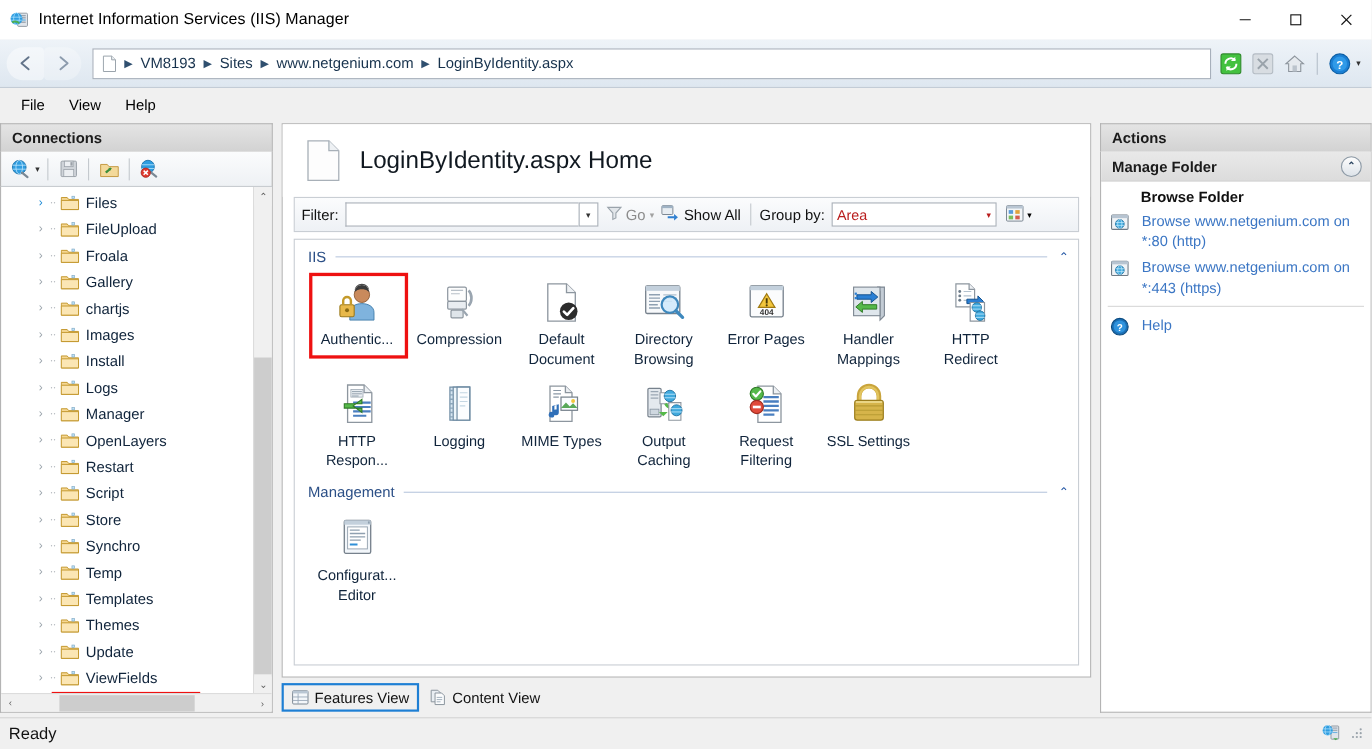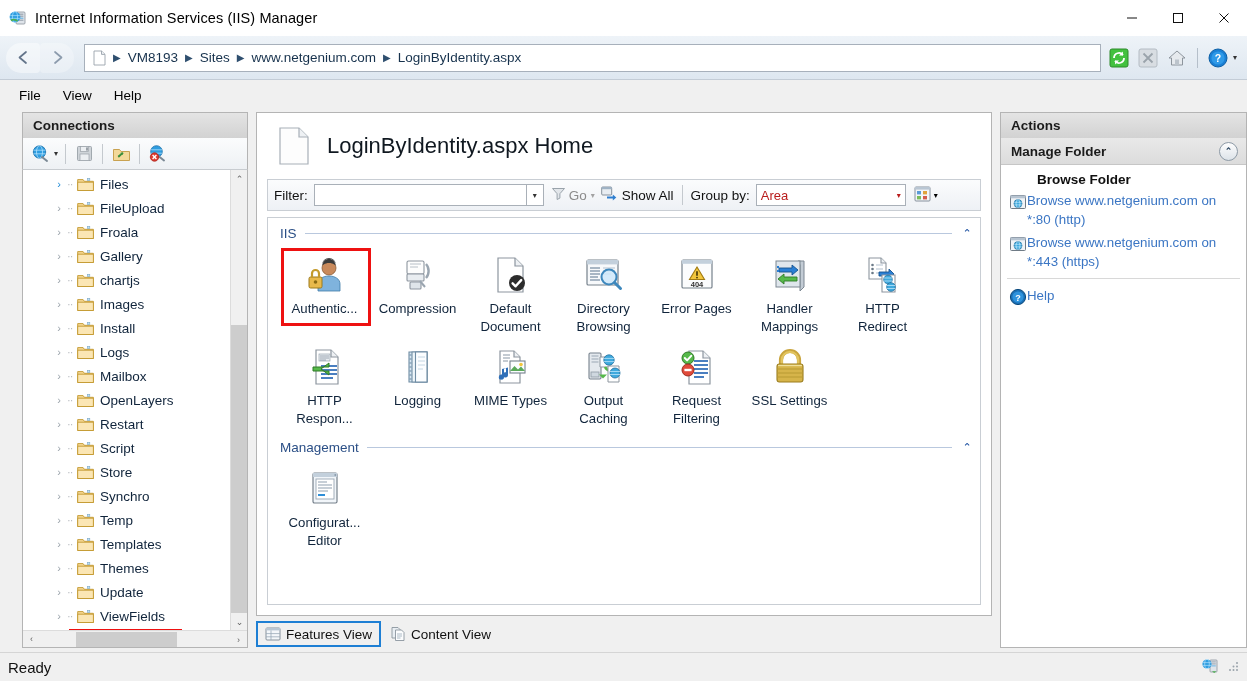--- a/index.html
+++ b/index.html
@@ -50,21 +50,21 @@
   .addr-sep { width: 1px; height: 20px; background: #b5bfca; margin: 0 3px; }
 
   
   #menubar {
     position: absolute; left: 0; top: 80px; width: 1247px; height: 30px;
     background: #f0f0f0; display: flex; align-items: center; padding-left: 8px;
   }
   .menuitem { padding: 4px 11px; font-size: 13.5px; color: #000; }
 
   
-  #conn-pane { position: absolute; left: 0; top: 112px; width: 248px; height: 536px; padding-left: 22px; }
+  #conn-pane { position: absolute; left: 0; top: 112px; width: 248px; height: 536px; }
   .pane-title {
     height: 26px; background: linear-gradient(to bottom,#e4e4e4 0%,#d2d2d2 100%);
     border: 1px solid #b4b4b4; border-bottom: none;
     display: flex; align-items: center; padding-left: 10px;
     font-weight: bold; font-size: 13.5px; color: #1b1b1b;
   }
   #conn-toolbar {
     height: 32px; background: linear-gradient(to bottom,#fbfcfd 0%,#eef1f4 100%);
     border: 1px solid #b4b4b4; border-top: none; border-bottom: 1px solid #c8ccd0;
     display: flex; align-items: center; padding-left: 5px; gap: 2px;
@@ -170,21 +170,21 @@
   .act-group {
     height: 27px; background: linear-gradient(to bottom,#e9e9e9 0%,#dcdcdc 100%);
     border-bottom: 1px solid #c6c6c6;
     display: flex; align-items: center; justify-content: space-between; padding: 0 8px 0 10px;
     font-weight: bold; font-size: 13.5px; color: #1b1b1b;
   }
   .act-collapse { width: 19px; height: 19px; border-radius: 50%; border: 1px solid #8d9aa6;
                   background: linear-gradient(to bottom,#fdfdfd,#dde3e9);
                   display: flex; align-items: center; justify-content: center; font-size: 9px; color: #25405c; }
   .act-sub { padding: 7px 0 2px 36px; font-weight: bold; font-size: 13.5px; color: #101010; }
-  .act-link { display: flex; align-items: flex-start; padding: 2px 6px 2px 8px; gap: 0; }
+  .act-link { display: flex; align-items: flex-start; padding: 2px 6px 2px 8px; gap: 11px; }
   .act-link .aico { width: 18px; height: 18px; flex: none; margin-top: 2px; }
   .act-link .atext { font-size: 13.3px; color: #3b76c4; line-height: 19px; }
   .act-sep { height: 1px; background: #d8d8d8; margin: 5px 6px; }
 
   
   #statusbar {
     position: absolute; left: 0; top: 652px; width: 1247px; height: 29px;
     background: #f0f0f0; border-top: 1px solid #d5d5d5;
     display: flex; align-items: center; padding: 0 8px;
   }
@@ -423,21 +423,21 @@
             <span class="tlabel">Logs</span>
           </div>
           <div class="tnode">
             <span class="exp">›</span>
             <span class="dots">··</span>
             <span class="ticon"><svg width="17" height="15" viewBox="0 0 17 15">
   <path d="M0.7 2.6h5.4l1.3 1.7h9v9.2h-15.7z" fill="#f6d894" stroke="#c3982f" stroke-width="0.9"></path>
   <rect x="10.4" y="1.4" width="2.4" height="2.2" fill="#bfe3f7" stroke="#7fa8c4" stroke-width="0.6"></rect>
   <path d="M0.7 5.2h15.7v8.3h-15.7z" fill="#fbe6b4" stroke="#c3982f" stroke-width="0.9"></path>
               </svg></span>
-            <span class="tlabel">Mailbox</span>
+            <span class="tlabel">Manager</span>
           </div>
           <div class="tnode">
             <span class="exp">›</span>
             <span class="dots">··</span>
             <span class="ticon"><svg width="17" height="15" viewBox="0 0 17 15">
   <path d="M0.7 2.6h5.4l1.3 1.7h9v9.2h-15.7z" fill="#f6d894" stroke="#c3982f" stroke-width="0.9"></path>
   <rect x="10.4" y="1.4" width="2.4" height="2.2" fill="#bfe3f7" stroke="#7fa8c4" stroke-width="0.6"></rect>
   <path d="M0.7 5.2h15.7v8.3h-15.7z" fill="#fbe6b4" stroke="#c3982f" stroke-width="0.9"></path>
               </svg></span>
             <span class="tlabel">OpenLayers</span>

